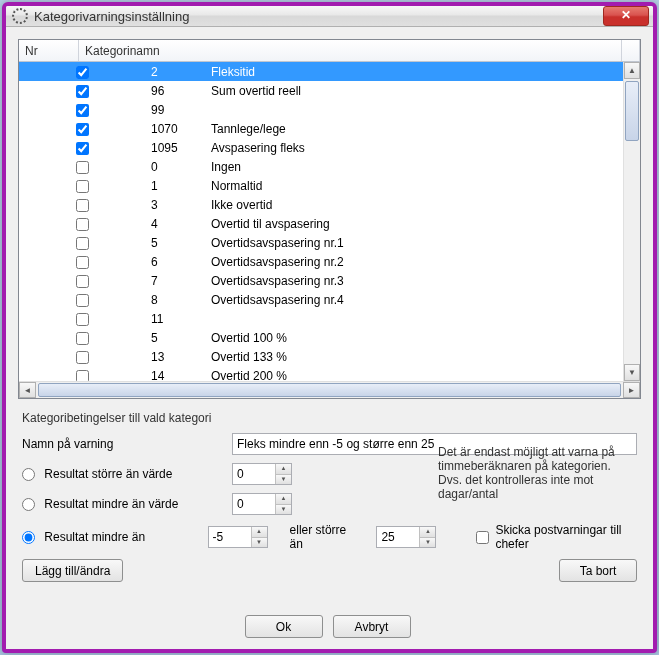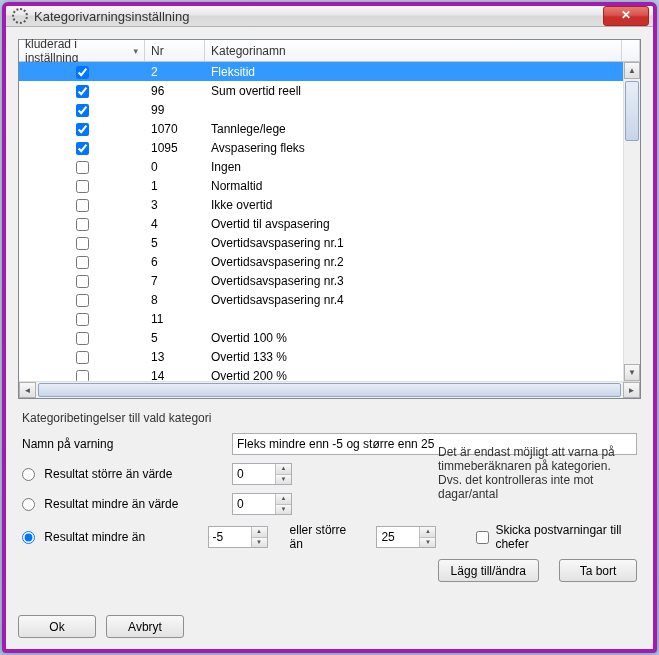--- a/index.html
+++ b/index.html
@@ -209,41 +209,40 @@
 .btn {
   height: 23px;
   min-width: 78px;
   padding: 0 12px;
   background: linear-gradient(to bottom,#f8f8f8,#e3e3e3);
   border: 1px solid #8e8f8f;
   border-radius: 3px;
   font-size: 12px;
   cursor: pointer;
 }
-.btn-row { display:flex; gap:20px; justify-content:flex-end; margin-top:6px; }
+.btn-row { display:flex; gap:20px; justify-content:space-between; margin-top:6px; }
 .bottom-btns {
-  display:flex; gap:10px; justify-content:flex-start;
+  display:flex; gap:10px; justify-content:center;
   margin-top: 33px; padding-right: 4px;
 }
 </style>
 </head>
 <body>
 
 <div class="window">
   <div class="titlebar">
     <span class="titlebar-icon"></span>
     <span class="titlebar-text">Kategorivarningsinställning</span>
     <div class="close-btn">✕</div>
   </div>
 
   <div class="content">
 
     <div class="grid-wrap">
       <div class="grid-header">
-        <div class="col col-chk">kluderad i inställning</div>
         <div class="col col-nr">Nr</div>
         <div class="col col-name">Kategorinamn</div>
         <div class="col col-scroll"></div>
       </div>
       <div class="grid-body">
         <div class="rows" id="rows-container">
             <div class="row selected">
               <div class="cell cell-chk"><input type="checkbox" checked="" style=""></div>
               <div class="cell cell-nr">2</div>
               <div class="cell cell-name">Fleksitid</div>

